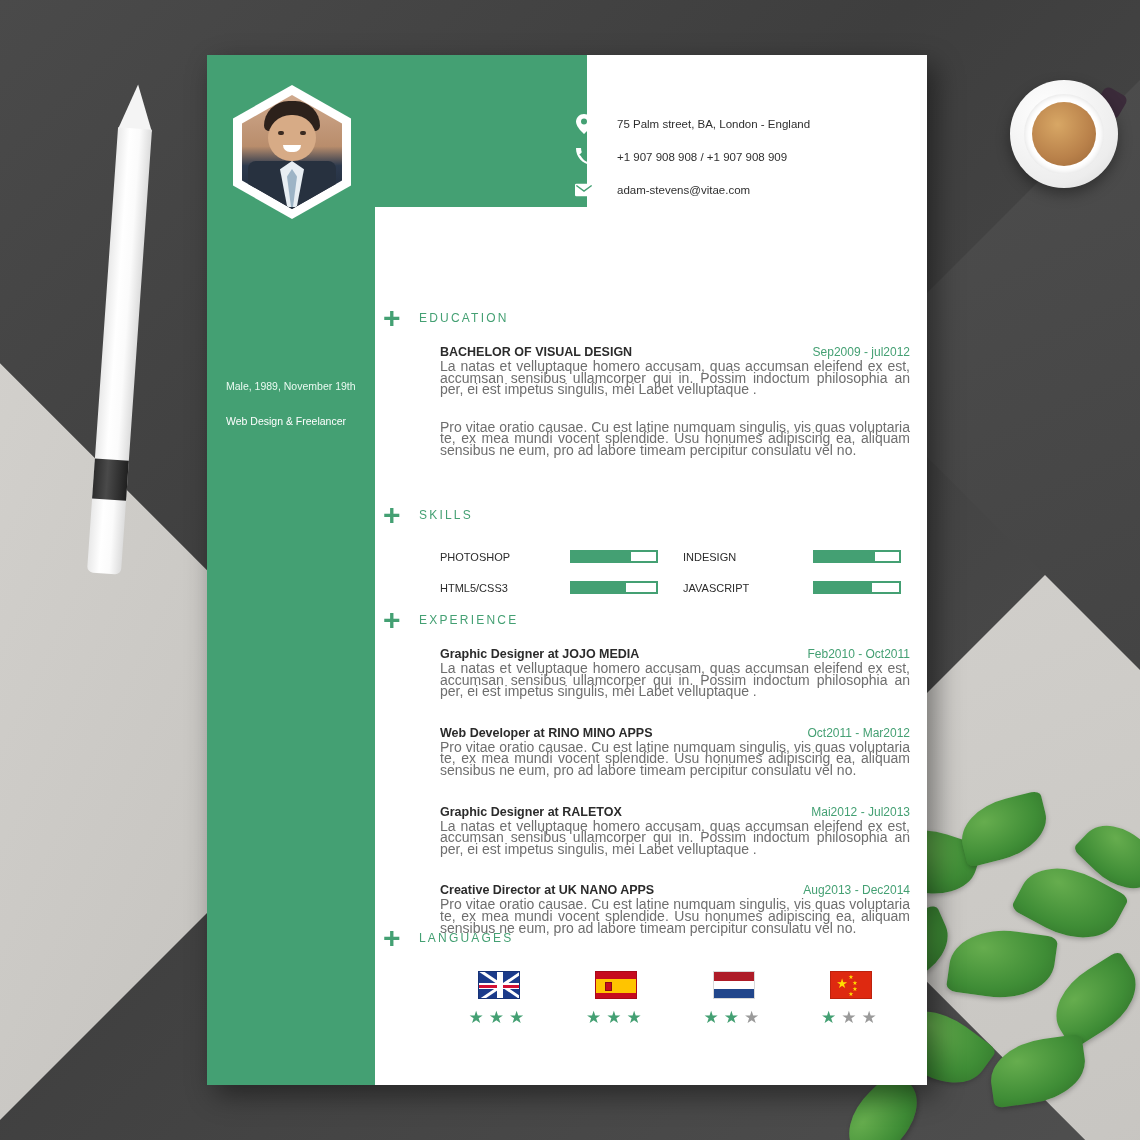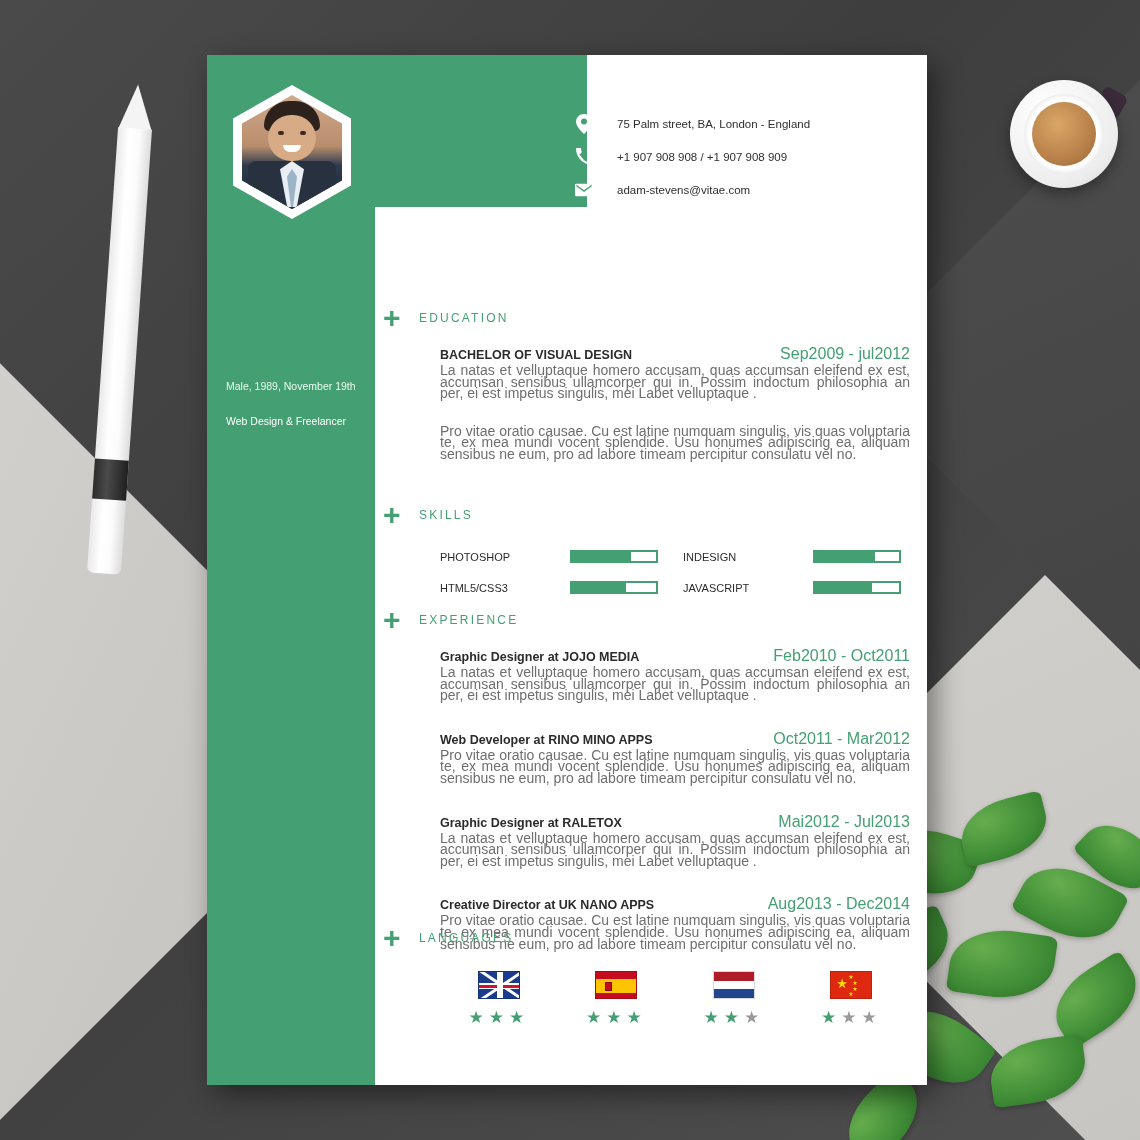--- a/index.html
+++ b/index.html
@@ -189,21 +189,21 @@
     width: 36px; text-align: left;
   }
   .sec-title {
     color: #44a073; font-size: 12px; letter-spacing: 2.2px;
   }
   .block { margin-left: 233px; width: 470px; }
   .entry { margin-bottom: 14px; }
   .entry-top { display: flex; justify-content: space-between; align-items: baseline; }
   .entry-title { font-size: 12.5px; font-weight: bold; color: #2b2b2b; }
   .entry-title.caps { text-transform: uppercase; }
-  .entry-date { font-size: 16px; color: #44a073; white-space: nowrap; }
+  .entry-date { font-size: 12px; color: #44a073; white-space: nowrap; }
   .entry-desc {
     font-size: 14px; color: #6e6e6e; line-height: 11.6px;
     text-align: justify; margin-top: 2px;
   }
   
   .skills-grid {
     margin-left: 233px; width: 470px;
     display: grid; grid-template-columns: 1fr 1fr; row-gap: 18px; column-gap: 16px;
   }
   .skill { display: flex; align-items: center; }

